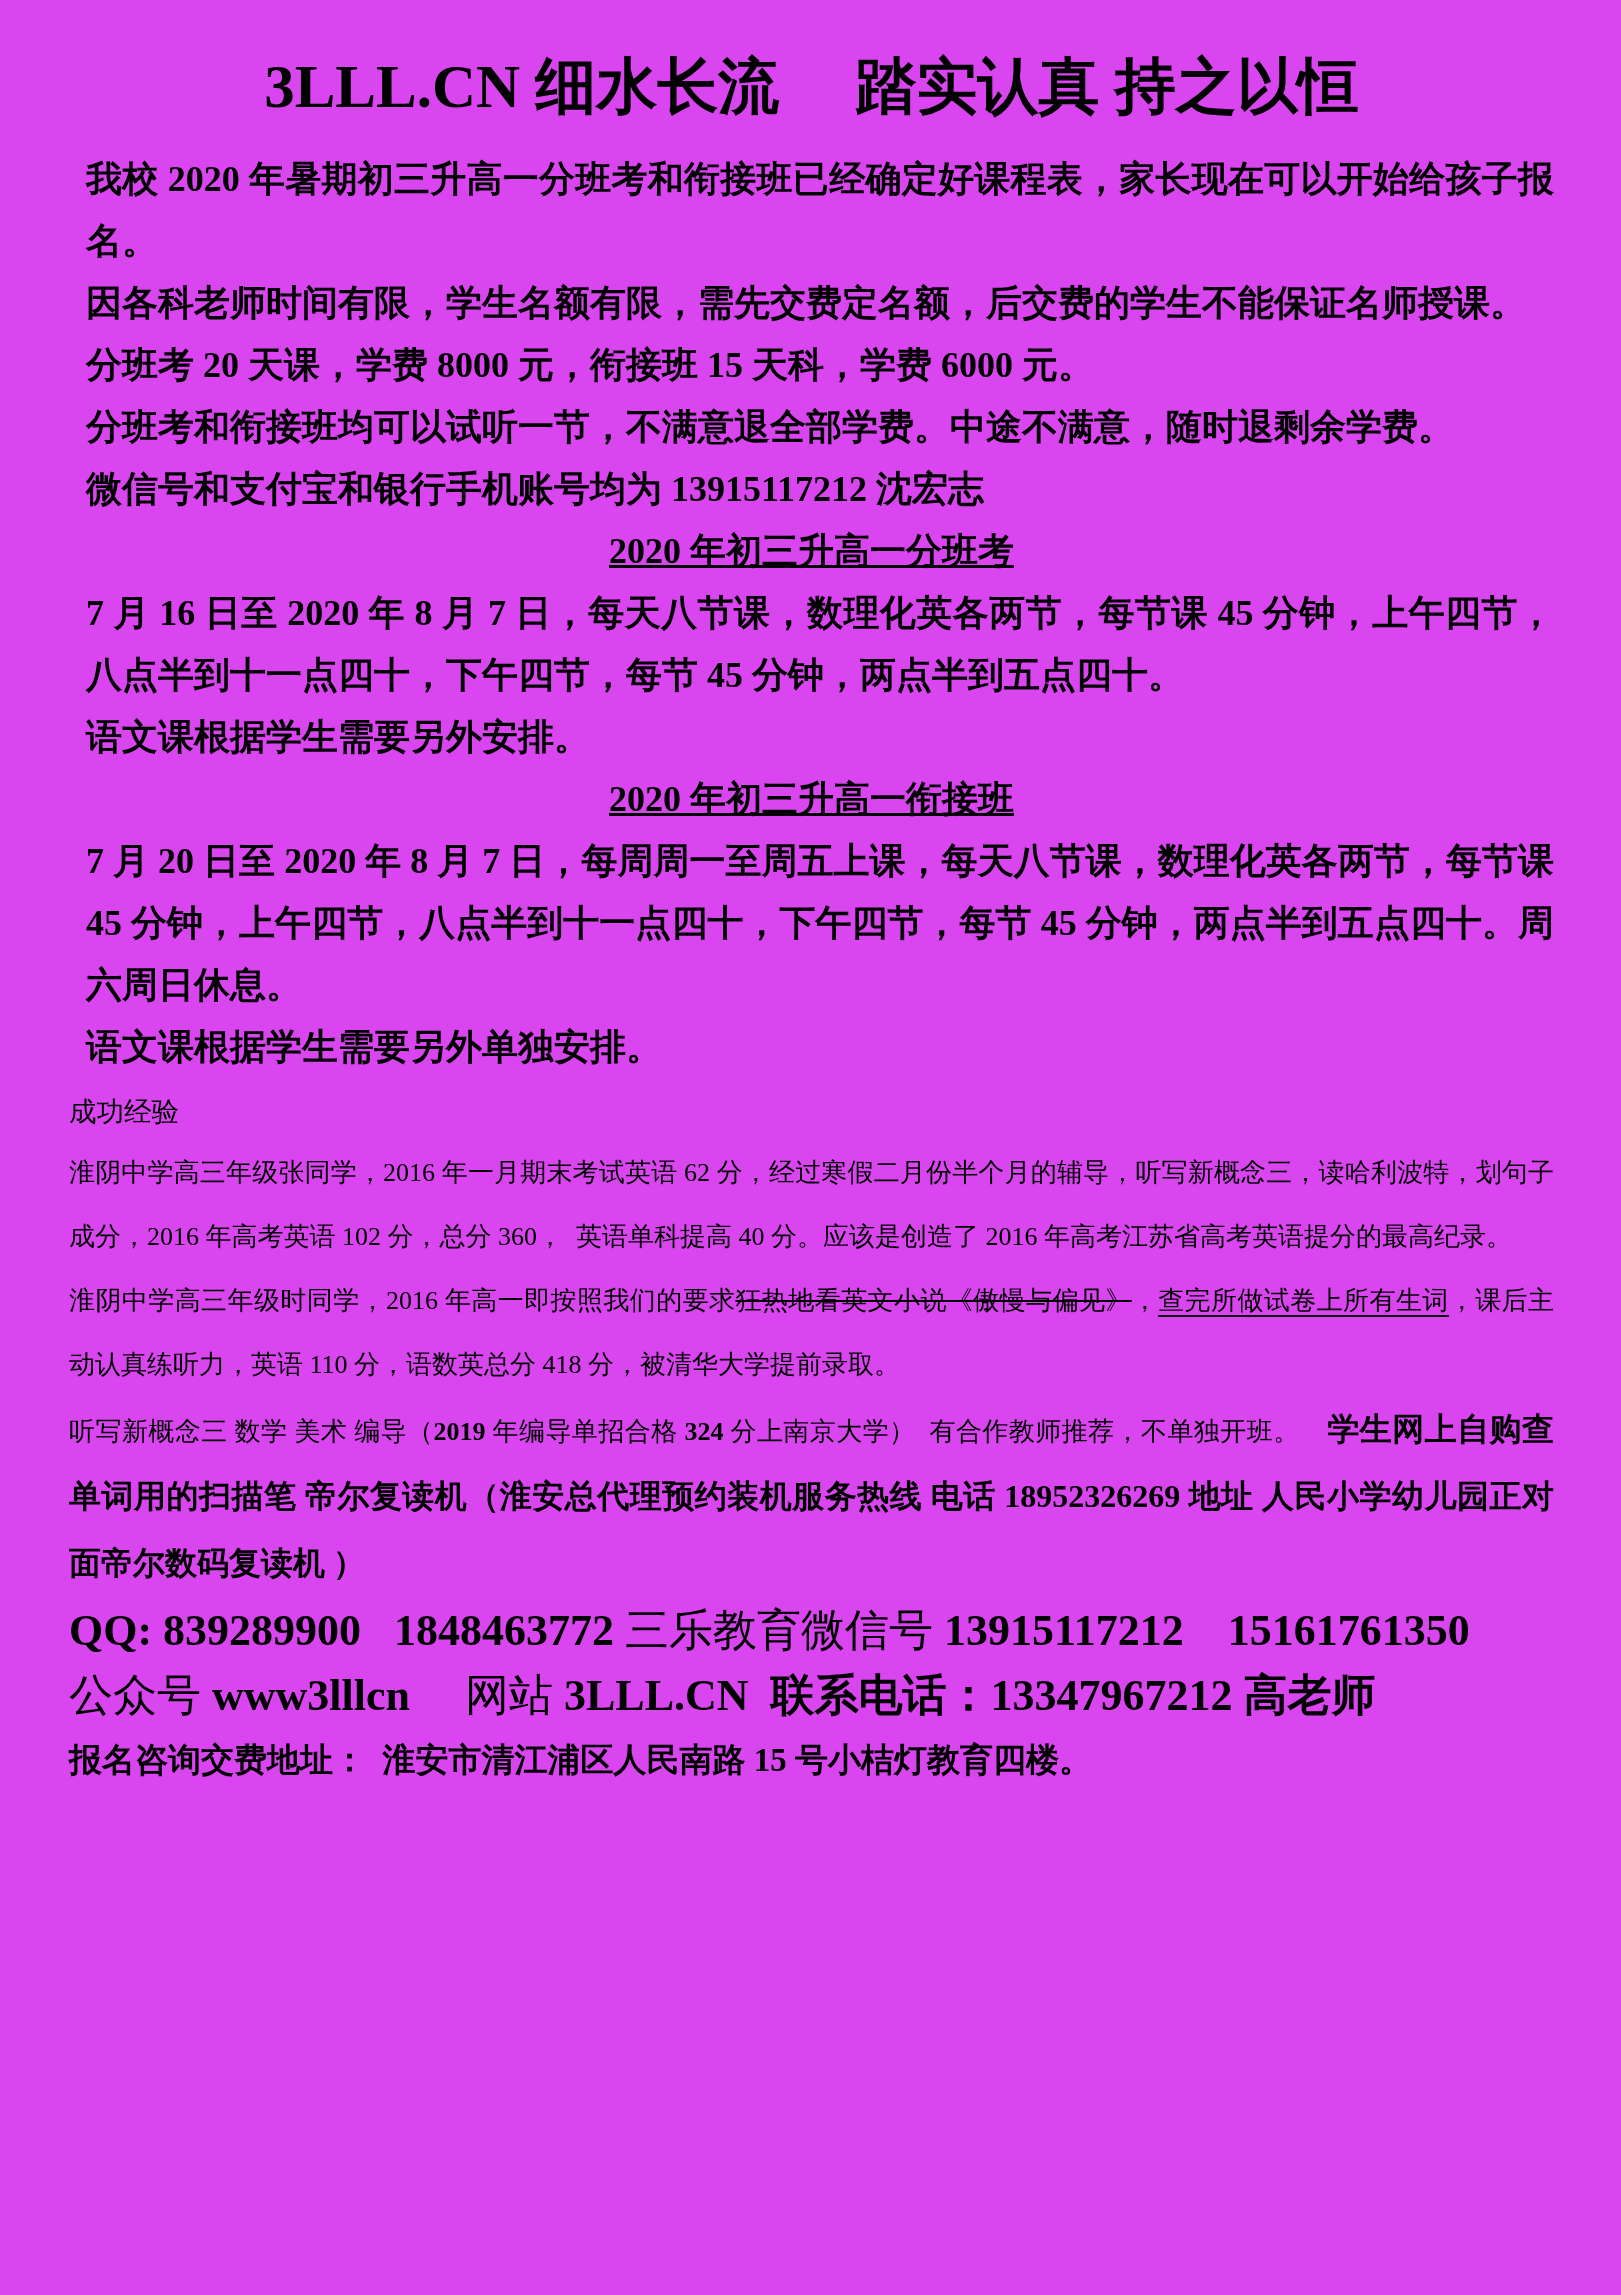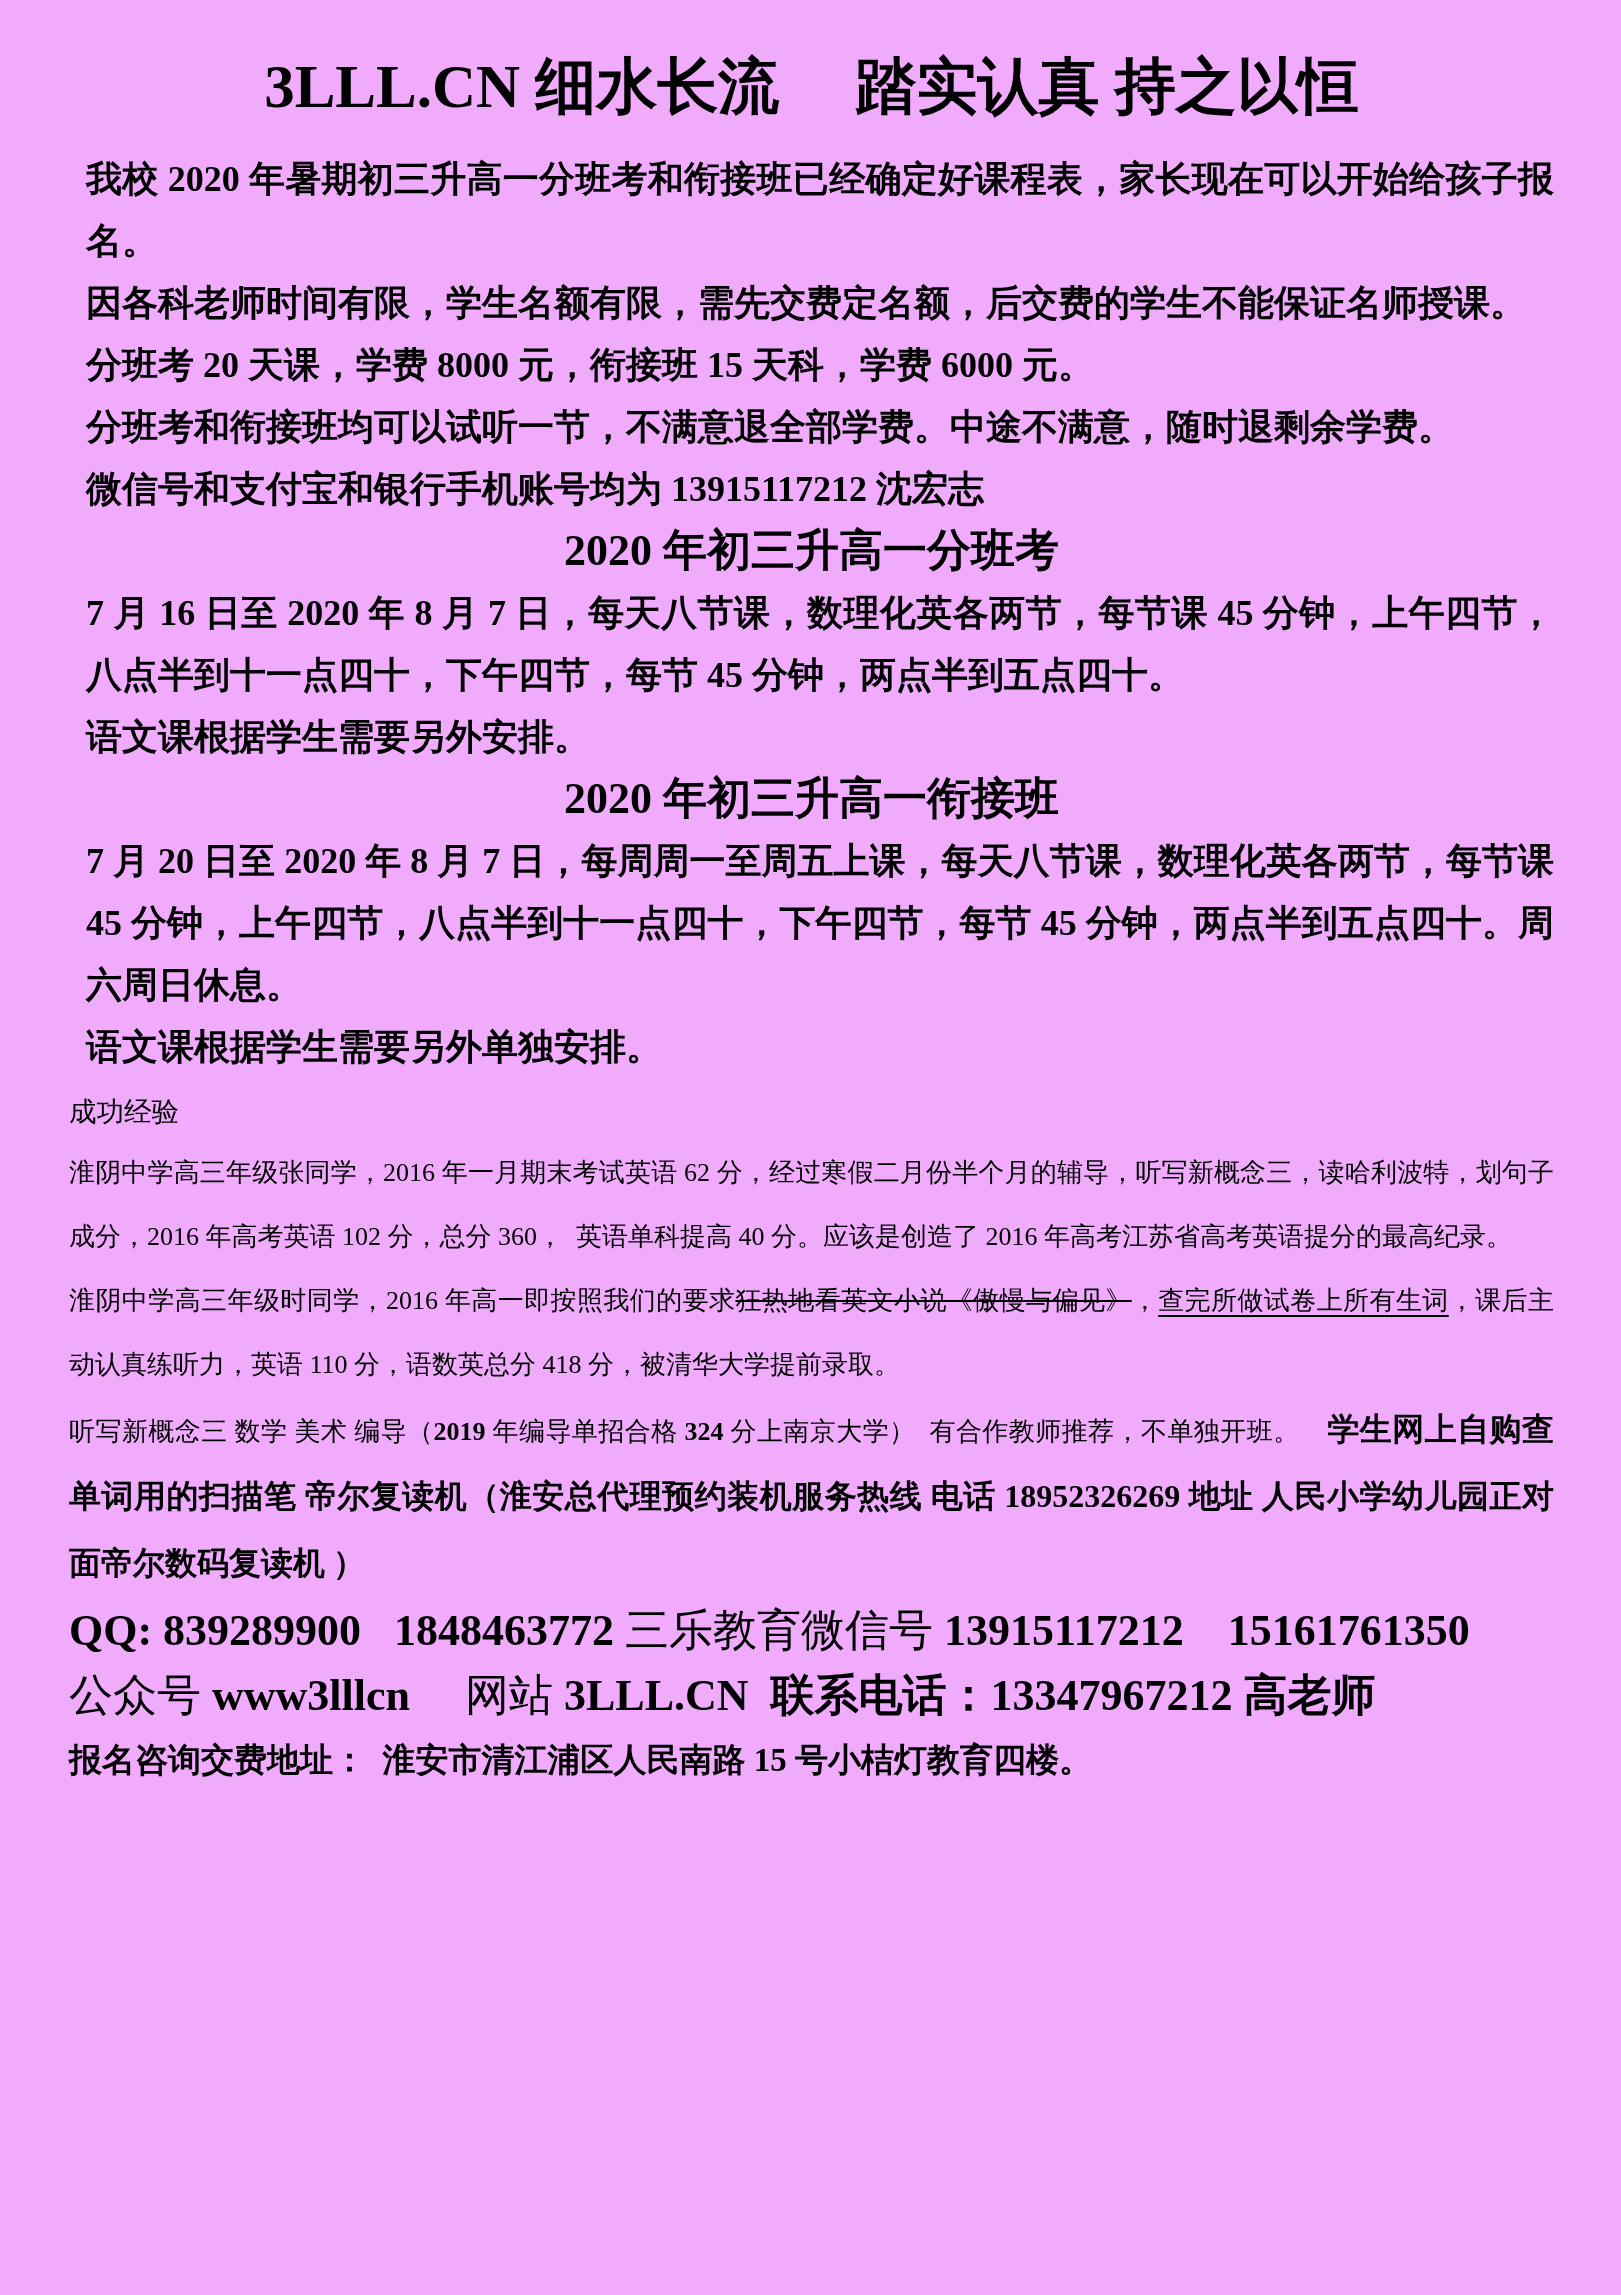--- a/index.html
+++ b/index.html
@@ -2,21 +2,21 @@
 <html style="font-size:11.6px"><head>
 <meta charset="utf-8">
 <style>
   * { margin: 0; padding: 0; box-sizing: border-box; }
   html, body { background: #ffffff; }
   .page {
     position: relative;
     width: 1621px;
     height: 2295px;
     margin: 0 auto;
-    background: #f0abfc;
+    background: #d946ef;
     color: #000000;
     padding: 40px 67px 0 69px;
     font-family: "Liberation Serif", "DejaVu Serif", serif;
     overflow: hidden;
   }
   .doc-title {
     font-size: 61px;
     font-weight: bold;
     text-align: center;
     line-height: 1.55;
@@ -24,24 +24,25 @@
     white-space: nowrap;
   }
   .body-p {
     font-size: 36px;
     font-weight: bold;
     line-height: 62px;
     text-align: justify;
     margin-left: 17px;
   }
   .sec-heading {
-    font-size: 44px;
+    font-size: 36px;
     font-weight: bold;
     line-height: 62px;
     text-align: center;
+    text-decoration: underline;
   }
   .exp-heading {
     font-size: 27.5px;
     font-weight: normal;
     line-height: 58px;
     text-align: left;
     margin-top: 5.8px;
   }
   .story {
     font-size: 26px;

